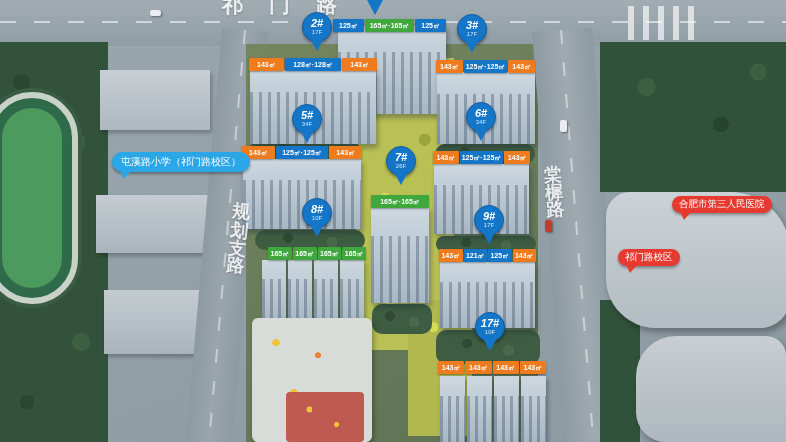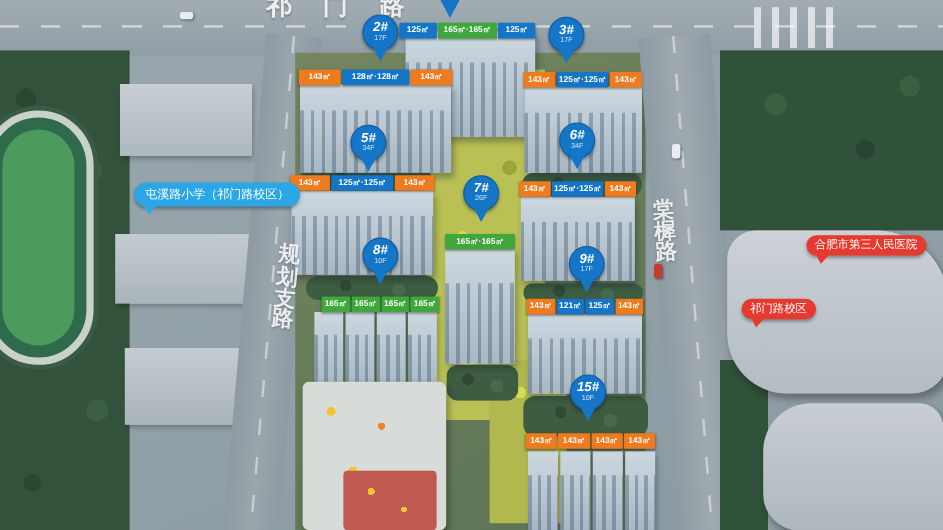--- a/index.html
+++ b/index.html
@@ -232,21 +232,21 @@
   </div>
   <div class="pin" style="left:474px;top:205px;">
     <div class="head">
         <span class="id">9#</span>
         <span class="fl">17F</span>
       </div>
       <div class="tail"></div>
   </div>
   <div class="pin" style="left:475px;top:312px;">
     <div class="head">
-        <span class="id">15#</span>
+        <span class="id">17#</span>
         <span class="fl">10F</span>
       </div>
       <div class="tail"></div>
   </div>
 
   <div class="strip" style="left:333px;top:19px;width:113px;">
     <span class="tag blue">125㎡</span>
     <span class="tag green wide">165㎡·165㎡</span>
     <span class="tag blue">125㎡</span>
   </div>

